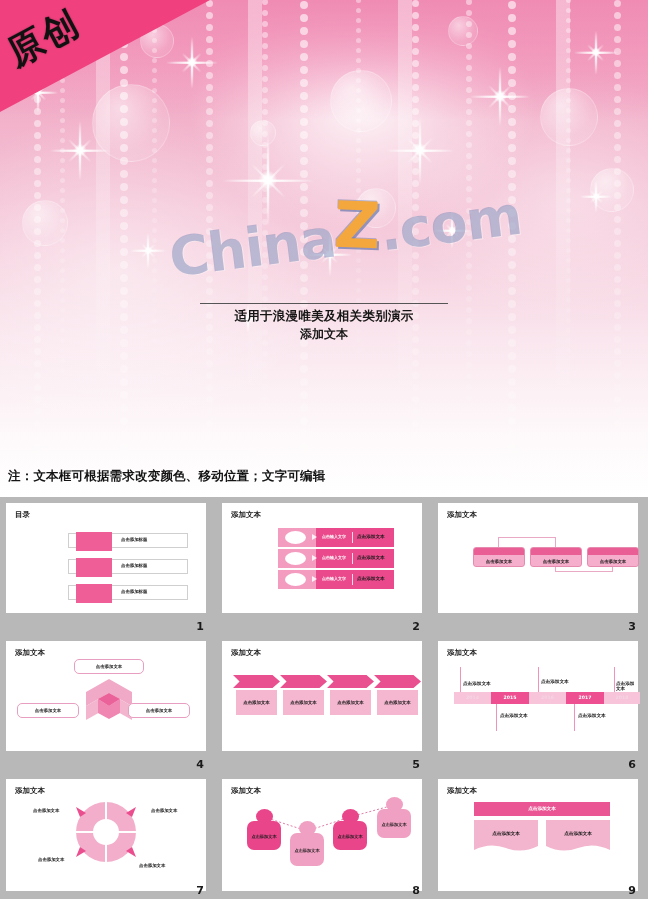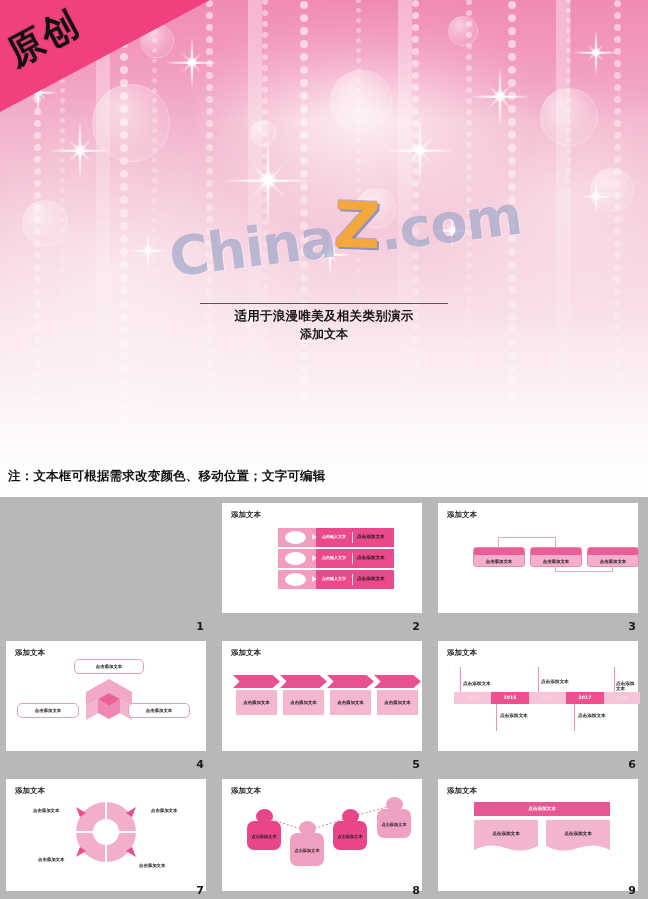--- a/index.html
+++ b/index.html
@@ -889,20 +889,35 @@
     <div id="sub1">适用于浪漫唯美及相关类别演示</div>
     <div id="sub3">添加文本</div>
   </div>
 
   <div id="note">注：文本框可根据需求改变颜色、移动位置；文字可编辑</div>
 </div>
 
 <div id="grid">
 
   <div class="slide r1">
+    <div class="canvas">
+      <div class="slide-title">目录</div>
+      <div class="s1-row" style="top:30px;">
+        <div class="blk"></div>
+        <div class="txt">点击添加标题</div>
+      </div>
+      <div class="s1-row" style="top:56px;">
+        <div class="blk"></div>
+        <div class="txt">点击添加标题</div>
+      </div>
+      <div class="s1-row" style="top:82px;">
+        <div class="blk"></div>
+        <div class="txt">点击添加标题</div>
+      </div>
+    </div>
     <div class="pagenum">1</div>
   </div>
 
   <div class="slide r1">
     <div class="canvas">
       <div class="slide-title">添加文本</div>
       <div class="s2-bar" style="top:25px;">
         <div class="ell"></div>
         <div class="arrow"></div>
         <div class="t1">点击输入文字</div>

